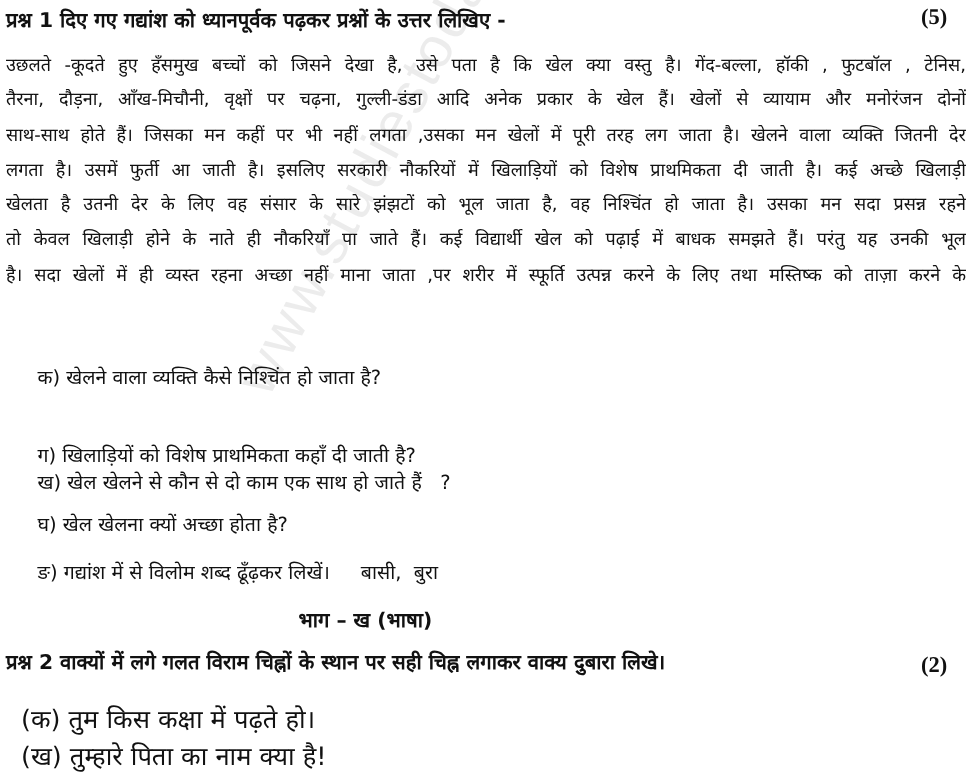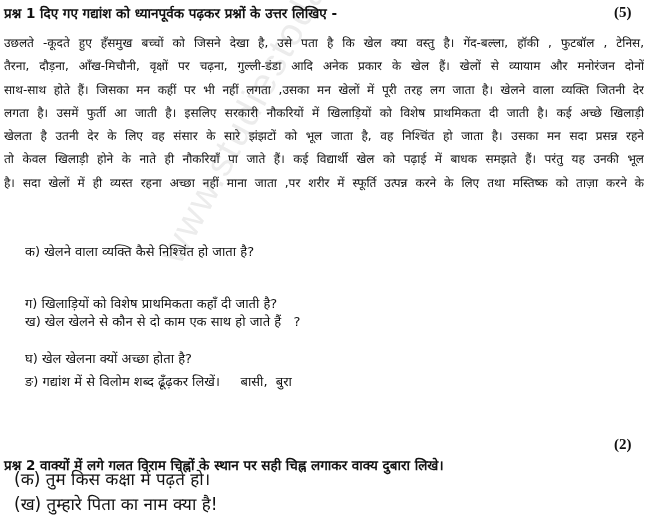--- a/index.html
+++ b/index.html
@@ -106,23 +106,24 @@
     <span class="line">साथ-साथ होते हैं। जिसका मन कहीं पर भी नहीं लगता ,उसका मन खेलों में पूरी तरह लग जाता है। खेलने वाला व्यक्ति जितनी देर</span>
     <span class="line">लगता है। उसमें फुर्ती आ जाती है। इसलिए सरकारी नौकरियों में खिलाड़ियों को विशेष प्राथमिकता दी जाती है। कई अच्छे खिलाड़ी</span>
     <span class="line">खेलता है उतनी देर के लिए वह संसार के सारे झंझटों को भूल जाता है, वह निश्चिंत हो जाता है। उसका मन सदा प्रसन्न रहने</span>
     <span class="line">तो केवल खिलाड़ी होने के नाते ही नौकरियाँ पा जाते हैं। कई विद्यार्थी खेल को पढ़ाई में बाधक समझते हैं। परंतु यह उनकी भूल</span>
     <span class="line">है। सदा खेलों में ही व्यस्त रहना अच्छा नहीं माना जाता ,पर शरीर में स्फूर्ति उत्पन्न करने के लिए तथा मस्तिष्क को ताज़ा करने के</span>
   </div>
 
   <div class="sub-q" style="top:242px;">क) खेलने वाला व्यक्ति कैसे निश्चिंत हो जाता है?</div>
   <div class="sub-q" style="top:274px;margin-top:38px;">ख) खेल खेलने से कौन से दो काम एक साथ हो जाते हैं   ?</div>
   <div class="sub-q" style="top:294px;">ग) खिलाड़ियों को विशेष प्राथमिकता कहाँ दी जाती है?</div>
-  <div class="sub-q" style="top:340px;margin-top:9px;">घ) खेल खेलना क्यों अच्छा होता है?</div>
+  <div class="sub-q" style="top:340px;">घ) खेल खेलना क्यों अच्छा होता है?</div>
   <div class="sub-q" style="top:372px;">ङ) गद्यांश में से विलोम शब्द ढूँढ़कर लिखें।     बासी,  बुरा</div>
 
+  <div class="section-heading">भाग – ख (भाषा)</div>
 
-  <div class="q-heading" style="top:456px;">प्रश्न 2 वाक्यों में लगे गलत विराम चिह्नों के स्थान पर सही चिह्न लगाकर वाक्य दुबारा लिखे।</div>
+  <div class="q-heading" style="top:432px;">प्रश्न 2 वाक्यों में लगे गलत विराम चिह्नों के स्थान पर सही चिह्न लगाकर वाक्य दुबारा लिखे।</div>
   <div class="marks" style="left:614px; top:436px;">(2)</div>
 
   <div class="q2-item" style="top:467px;">(क) तुम किस कक्षा में पढ़ते हो।</div>
   <div class="q2-item" style="top:492px;">(ख) तुम्हारे पिता का नाम क्या है!</div>
 
 </div>
 
 </body></html>

